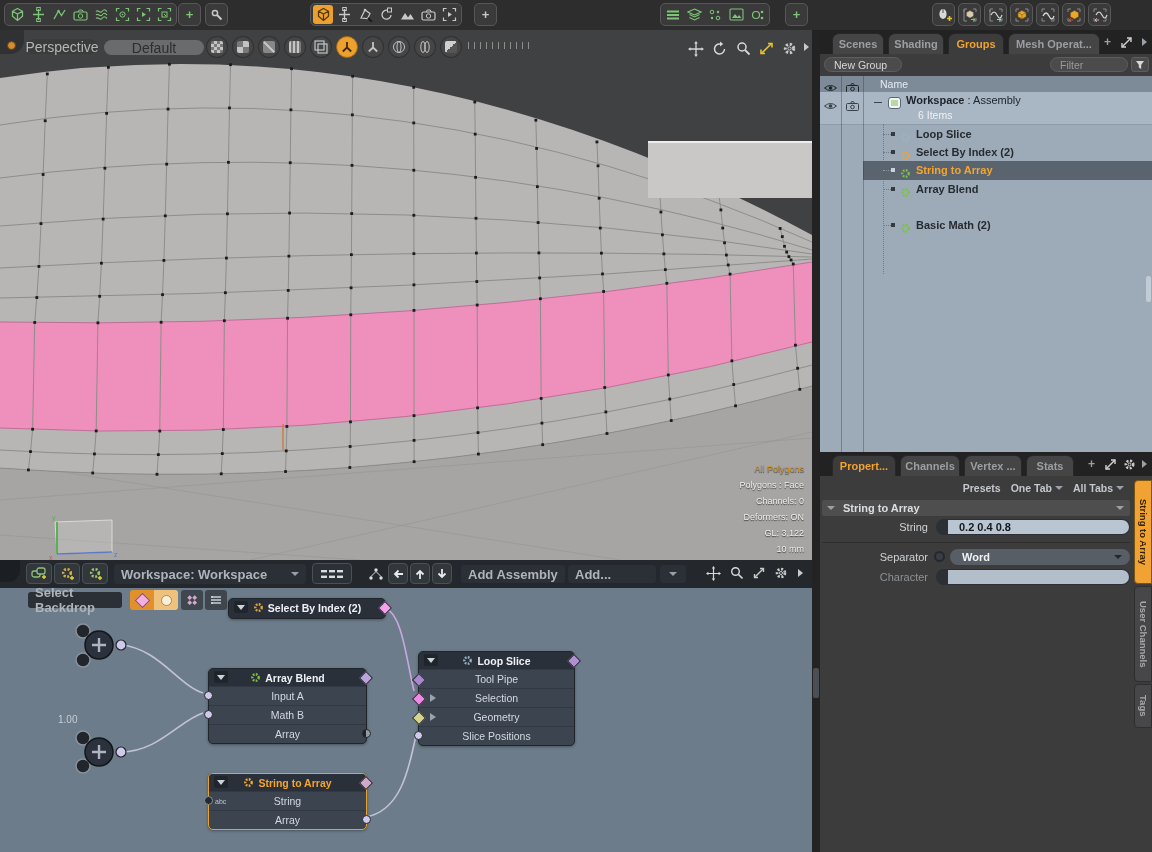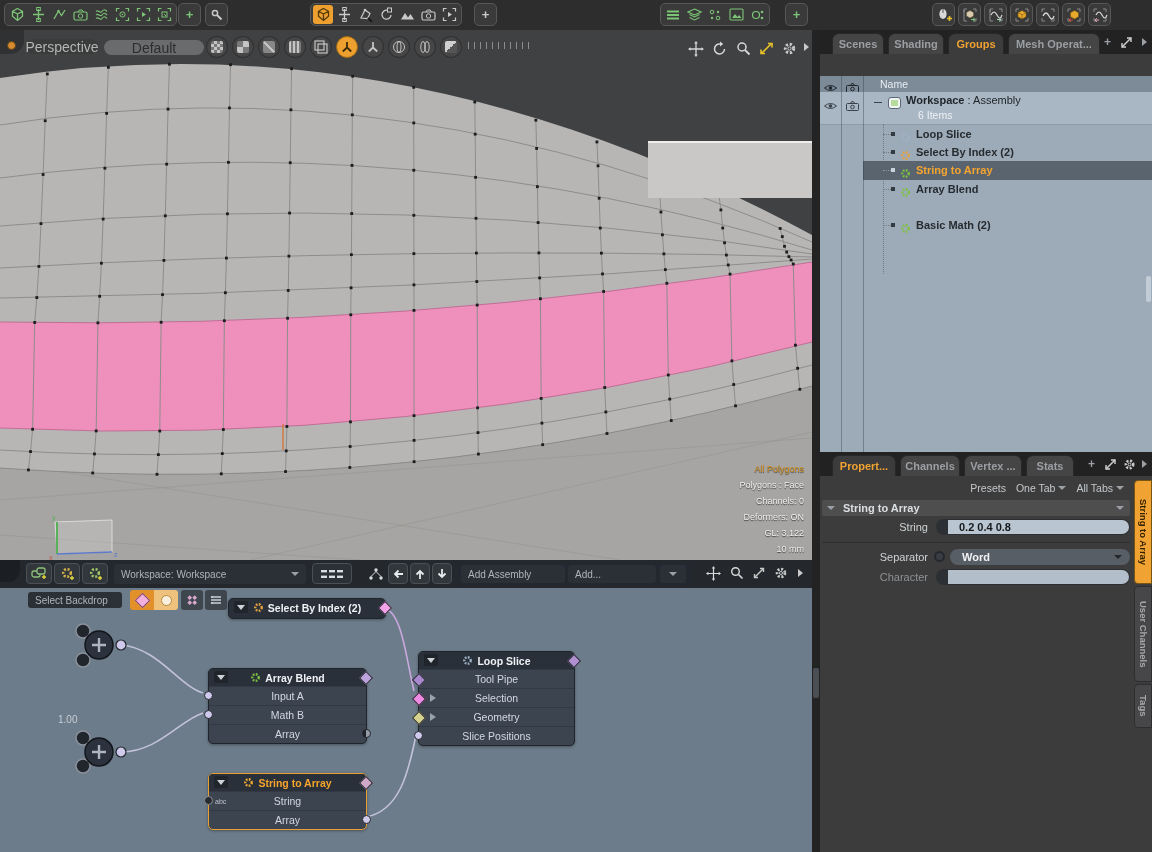--- a/index.html
+++ b/index.html
@@ -15,21 +15,21 @@
   .plus-g{color:#7cc576;font-size:13px;font-weight:bold;line-height:1;}
   
   #viewport{position:absolute;left:0;top:30px;width:812px;height:530px;background:#3f4142;overflow:hidden;}
   .pill{position:absolute;height:15px;border-radius:8px;font-size:14px;display:flex;align-items:center;justify-content:center;}
   .shade-ico{position:absolute;top:6px;width:22px;height:22px;border-radius:50%;background:rgba(72,72,72,.78);border:1px solid rgba(25,25,25,.45);display:flex;align-items:center;justify-content:center;box-sizing:border-box;}
   .hud{position:absolute;right:8px;text-align:right;font-size:9px;color:#efefef;text-shadow:0 1px 1px rgba(50,50,50,.9);}
   
   #schematic{position:absolute;left:0;top:560px;width:812px;height:292px;background:#6d7c8a;overflow:hidden;}
   #schem-header{position:absolute;left:0;top:0;width:812px;height:28px;background:#24282c;}
   .sh-btn{position:absolute;top:3px;height:21px;background:#32373c;border:1px solid #4a5056;border-radius:4px;display:flex;align-items:center;justify-content:center;box-sizing:border-box;}
-  .sh-pill{position:absolute;background:#2b3036;border-radius:3px;color:#aeb4ba;font-size:10px;display:flex;align-items:center;box-sizing:border-box;padding:0 7px;}
+  .sh-pill{position:absolute;background:#2b3036;border-radius:3px;color:#aeb4ba;font-size:13px;display:flex;align-items:center;box-sizing:border-box;padding:0 7px;font-weight:bold;}
   .node{position:absolute;background:#3c4450;border:1px solid #20242b;border-radius:5px;font-size:10.5px;color:#d3d8e2;box-shadow:0 1px 3px rgba(0,0,0,.35);}
   .node-header{height:17px;background:#2a3039;border-radius:4px 4px 0 0;display:flex;align-items:center;justify-content:center;position:relative;font-weight:bold;color:#eef1f5;gap:4px;}
   .node-row{height:18px;display:flex;align-items:center;justify-content:center;position:relative;border-top:1px solid #323945;}
   .collapse-btn{position:absolute;left:5px;top:2px;width:14px;height:12px;background:#20252c;border-radius:2px;display:flex;align-items:center;justify-content:center;}
   .tri-down{width:0;height:0;border-left:4px solid transparent;border-right:4px solid transparent;border-top:5px solid #cdd3da;}
   .diamond{position:absolute;width:8px;height:8px;transform:rotate(45deg);border:1px solid #23262c;}
   .portc{position:absolute;width:9px;height:9px;border-radius:50%;background:#cfc9ec;border:1px solid #23262c;box-sizing:border-box;}
   .rowtri{position:absolute;left:11px;width:0;height:0;border-top:4px solid transparent;border-bottom:4px solid transparent;border-left:6px solid #9aa2ae;}
   
   #v-divider{position:absolute;left:812px;top:30px;width:8px;height:822px;background:#232323;}
@@ -781,20 +781,33 @@
       <div class="abs" style="left:284px;top:5px;color:#9b9fa3;font-size:12px;font-weight:bold;">+</div>
       <div class="abs" style="left:300px;top:5px;"><svg width="13" height="13">
             <path d="M2 11l9-9" stroke="#d0d0d0" stroke-width="1.4"></path>
             <path d="M7 2h4v4M6 11H2V7" fill="none" stroke="#d0d0d0" stroke-width="1.4"></path>
           </svg></div>
       <div class="abs" style="left:322px;top:8px;">
           <div class="vtri"></div>
         </div>
     </div>
 
+    <div class="abs" style="left:0;top:24px;width:332px;height:22px;background:#3c3c3c;">
+      <div class="rp-pill" style="left:4px;top:3px;width:78px;color:#d8d8d8;">
+          <span>New Group</span>
+        </div>
+      <div class="rp-pill" style="left:230px;top:3px;width:78px;color:#9a9a9a;">
+          <span>Filter</span>
+        </div>
+      <div class="abs" style="left:311px;top:3px;width:18px;height:15px;background:#4b4b4b;border:1px solid #5e5e5e;border-radius:3px;display:flex;align-items:center;justify-content:center;box-sizing:border-box;">
+          <svg width="10" height="10">
+            <path d="M1 1h8L6.2 4.8V9L3.8 7.5V4.8Z" fill="#d8d8d8"></path>
+          </svg>
+        </div>
+    </div>
 
     <div class="abs" style="left:0;top:46px;width:332px;height:376px;background:#9dabb8;overflow:hidden;">
 
       <div class="tree-row" style="top:0;height:16px;background:#7d8b99;border-bottom:1px solid #66737f;">
         <span class="abs" style="left:4px;top:3px;"><svg width="13" height="10">
               <path d="M.5 5Q6.5 0 12.5 5Q6.5 10 .5 5Z" fill="none" stroke="#1f2428"></path>
               <circle cx="6.5" cy="5" r="1.8" fill="#1f2428"></circle>
             </svg></span>
         <span class="abs" style="left:26px;top:3px;"><svg width="13" height="10">
               <rect x=".5" y="2.5" width="12" height="7" rx="1" fill="none" stroke="#1f2428"></rect>
@@ -897,21 +910,21 @@
           </svg></div>
       <div class="abs" style="left:303px;top:5px;"><svg width="13" height="13">
             <circle cx="6.5" cy="6.5" r="3.7" fill="none" stroke="#c9c9c9" stroke-width="2.6" stroke-dasharray="2 1.5"></circle>
             <circle cx="6.5" cy="6.5" r="1.4" fill="#222" stroke="#c9c9c9"></circle>
           </svg></div>
       <div class="abs" style="left:322px;top:8px;">
           <div class="vtri"></div>
         </div>
     </div>
 
-    <div class="abs" style="left:0;top:448px;width:310px;height:20px;display:flex;align-items:center;justify-content:flex-end;gap:10px;font-size:10.5px;font-weight:normal;color:#c4c8cc;padding-right:6px;box-sizing:border-box;">
+    <div class="abs" style="left:0;top:448px;width:310px;height:20px;display:flex;align-items:center;justify-content:flex-end;gap:10px;font-size:10.5px;font-weight:bold;color:#c4c8cc;padding-right:6px;box-sizing:border-box;">
       <span>Presets</span>
       <span style="display:flex;align-items:center;gap:3px;">
           <span>One Tab</span>
           <span class="dtri"></span>
         </span>
       <span style="display:flex;align-items:center;gap:3px;">
           <span>All Tabs</span>
           <span class="dtri"></span>
         </span>
     </div>

